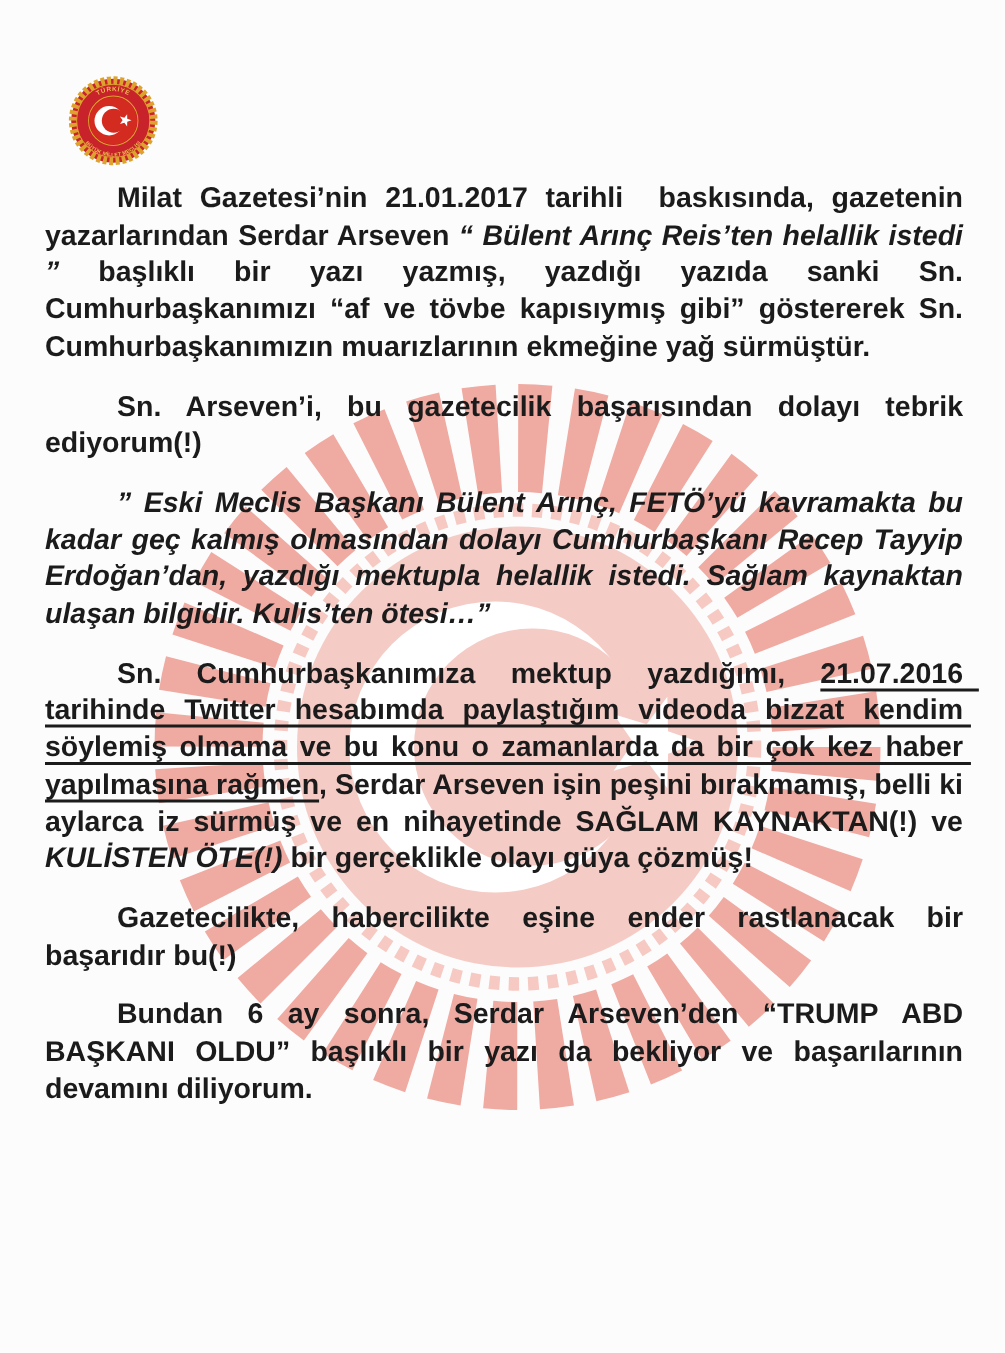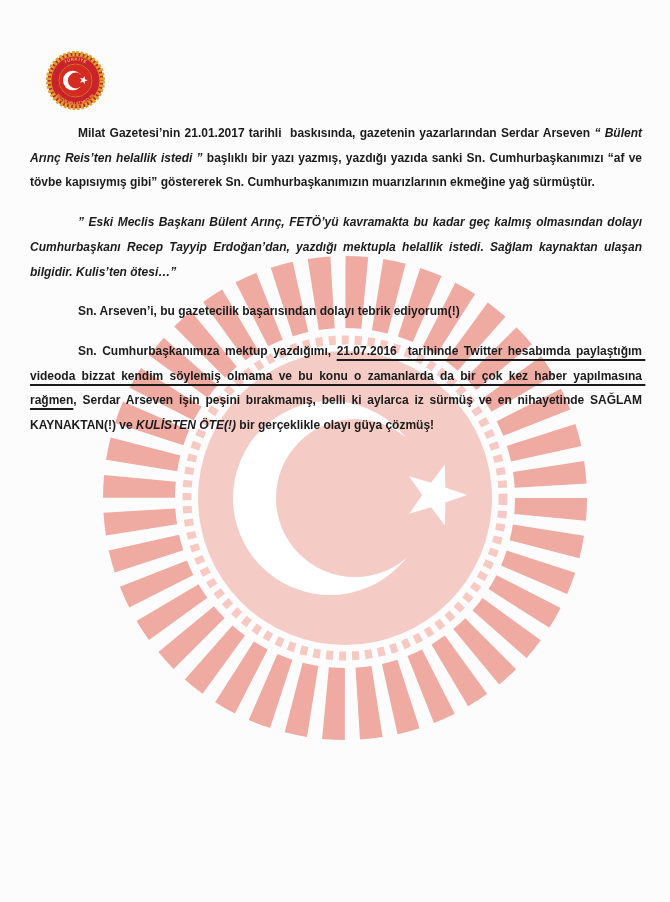--- a/index.html
+++ b/index.html
@@ -34,21 +34,21 @@
   .emblem text{
     font-family:"Liberation Sans",sans-serif;
     font-weight:bold;
     fill:var(--emblem-text-gold);
   }
   .letter{
     position:absolute;left:30px;right:28px;top:121px;bottom:0;
     z-index:1;
     color:var(--text-color);
     font-weight:700;
-    font-size:12px;
+    font-size:19px;
     line-height:24.7px;
     text-align:justify;
   }
   .letter p{
     margin:0 0 15px 0;
     text-indent:48px;
     white-space:pre-wrap;
   }
   .seg-italic{font-style:italic;}
   .seg-underline{
@@ -97,18 +97,20 @@
     </text>
 
     <circle cx="50" cy="50" r="26" style="fill:var(--emblem-center-red)"></circle>
     <circle cx="45.5" cy="50" r="16" fill="#ffffff"></circle>
     <circle cx="50.5" cy="50" r="13" style="fill:var(--emblem-center-red)"></circle>
     <path d="M0,-32 L7.5,-10.35 L30.4,-9.9 L12.2,3.95 L18.8,25.9 L0,12.8 L-18.8,25.9 L-12.2,3.95 L-30.4,-9.9 L-7.5,-10.35 Z" transform="translate(63,49.5) rotate(18) scale(0.22)" fill="#ffffff"></path>
   </svg>
 
   <div class="letter" id="letter-body">
       <p><span>Milat Gazetesi’nin 21.01.2017 tarihli  baskısında, gazetenin yazarlarından Serdar Arseven </span><span class="seg-italic">“ Bülent Arınç Reis’ten helallik istedi ”</span><span> başlıklı bir yazı yazmış, yazdığı yazıda sanki Sn. Cumhurbaşkanımızı “af ve tövbe kapısıymış gibi” göstererek Sn. Cumhurbaşkanımızın muarızlarının ekmeğine yağ sürmüştür.</span></p>
+      <p><span>Sn. Arseven’i, bu gazetecilik başarısından dolayı tebrik ediyorum(!)</span></p>
       <p><span class="seg-italic">” Eski Meclis Başkanı Bülent Arınç, FETÖ’yü kavramakta bu kadar geç kalmış olmasından dolayı Cumhurbaşkanı Recep Tayyip Erdoğan’dan, yazdığı mektupla helallik istedi. Sağlam kaynaktan ulaşan bilgidir. Kulis’ten ötesi…”</span></p>
-      <p><span>Sn. Arseven’i, bu gazetecilik başarısından dolayı tebrik ediyorum(!)</span></p>
       <p><span>Sn. Cumhurbaşkanımıza mektup yazdığımı, </span><span class="seg-underline">21.07.2016  tarihinde Twitter hesabımda paylaştığım videoda bizzat kendim söylemiş olmama ve bu konu o zamanlarda da bir çok kez haber yapılmasına rağmen</span><span>, Serdar Arseven işin peşini bırakmamış, belli ki aylarca iz sürmüş ve en nihayetinde SAĞLAM KAYNAKTAN(!) ve </span><span class="seg-italic">KULİSTEN ÖTE(!)</span><span> bir gerçeklikle olayı güya çözmüş!</span></p>
+      <p><span>Gazetecilikte, habercilikte eşine ender rastlanacak bir başarıdır bu(!)</span></p>
+      <p><span>Bundan 6 ay sonra, Serdar Arseven’den “TRUMP ABD BAŞKANI OLDU” başlıklı bir yazı da bekliyor ve başarılarının devamını diliyorum.</span></p>
     </div>
 
 </div>
 
 </body></html>

